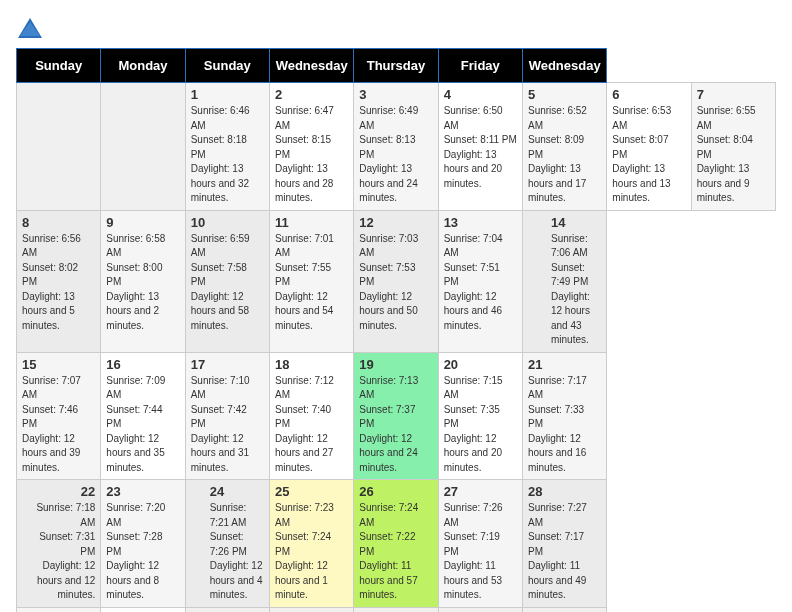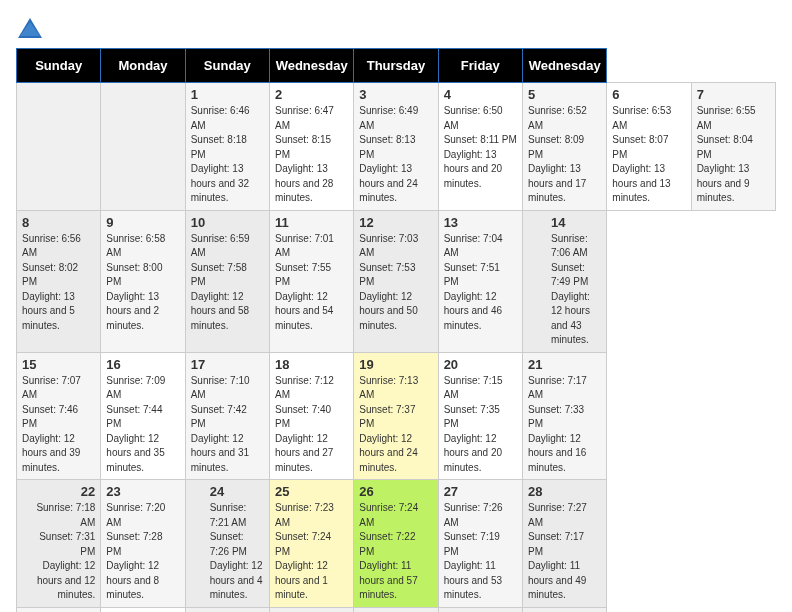--- a/index.html
+++ b/index.html
@@ -204,21 +204,21 @@
           <div class="day-info">Sunrise: 7:09 AM<br>Sunset: 7:44 PM<br>Daylight: 12 hours and 35 minutes.</div>
         </td>
         <td style="background: rgb(245, 245, 245);">
           <span class="day-num">17</span>
           <div class="day-info">Sunrise: 7:10 AM<br>Sunset: 7:42 PM<br>Daylight: 12 hours and 31 minutes.</div>
         </td>
         <td style="background: rgb(255, 255, 255);">
           <span class="day-num">18</span>
           <div class="day-info">Sunrise: 7:12 AM<br>Sunset: 7:40 PM<br>Daylight: 12 hours and 27 minutes.</div>
         </td>
-        <td style="background: #fef9c3;">
+        <td style="background: #86efac;">
           <span class="day-num">19</span>
           <div class="day-info">Sunrise: 7:13 AM<br>Sunset: 7:37 PM<br>Daylight: 12 hours and 24 minutes.</div>
         </td>
         <td style="background: rgb(255, 255, 255);">
           <span class="day-num">20</span>
           <div class="day-info">Sunrise: 7:15 AM<br>Sunset: 7:35 PM<br>Daylight: 12 hours and 20 minutes.</div>
         </td>
         <td style="background: rgb(245, 245, 245);">
           <span class="day-num">21</span>
           <div class="day-info">Sunrise: 7:17 AM<br>Sunset: 7:33 PM<br>Daylight: 12 hours and 16 minutes.</div>

